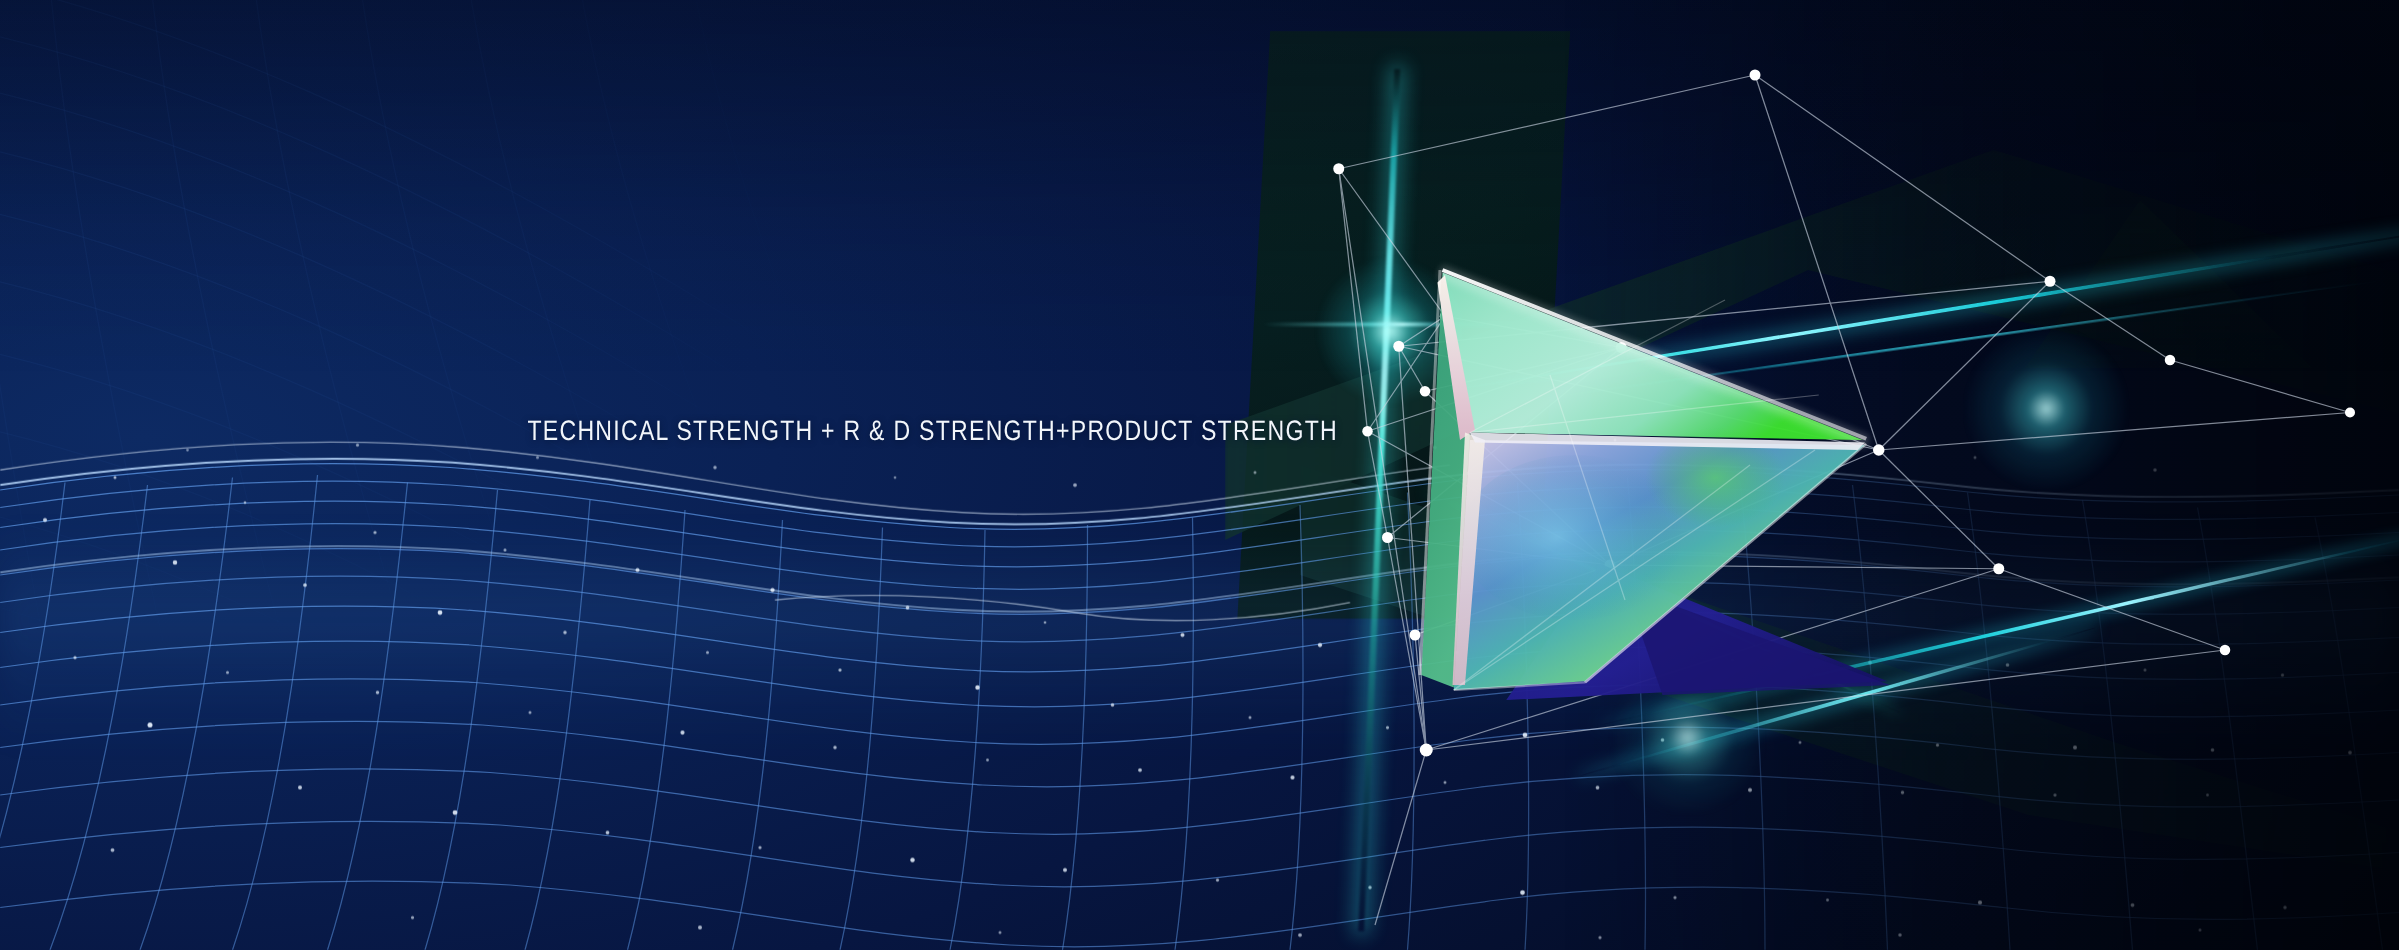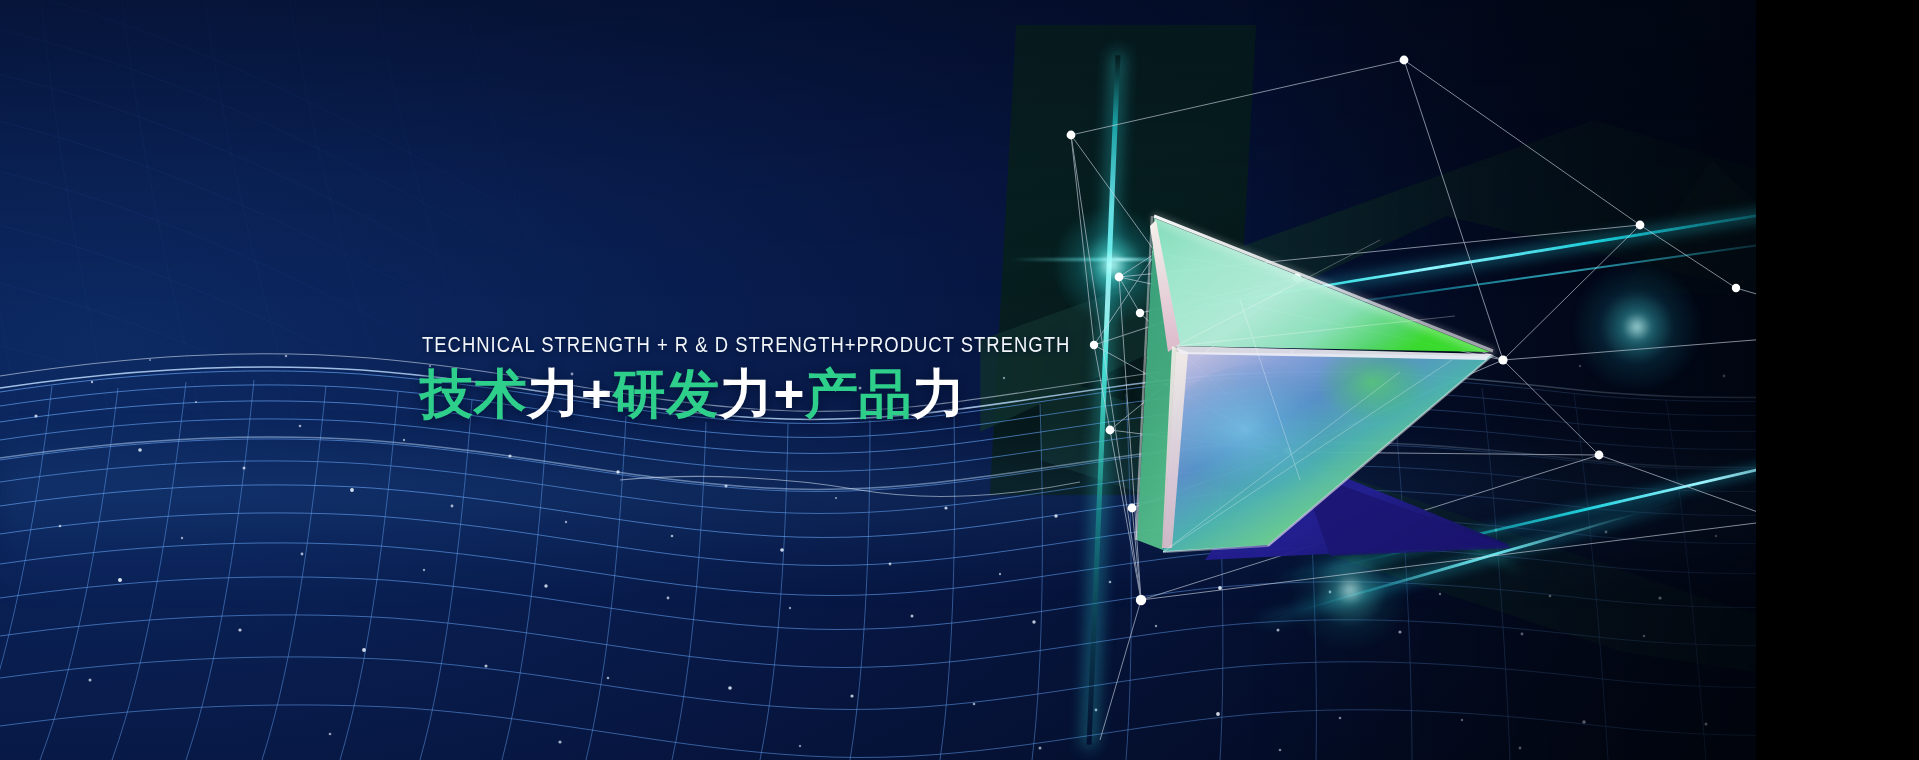--- a/index.html
+++ b/index.html
@@ -1,20 +1,20 @@
 <!DOCTYPE html>
 <html><head>
 <meta charset="utf-8">
 <style>
   html,body{margin:0;padding:0;background:#000;}
   body{font-family:"Liberation Sans",sans-serif;}
 
   #banner{
     position:relative;
-    width:1756px;height:760px;
+    width:1919px;height:760px;
     overflow:hidden;
     background:
       radial-gradient(120% 140% at 6% 46%, #0d2a63 0%, #0a2155 22%, #071641 45%, #040d28 68%, #010611 86%, #000206 100%);
   }
 
   .layer{position:absolute;inset:0;pointer-events:none;}
 
   
   #topgrid{
     left:-60px;top:-40px;width:1000px;height:620px;
@@ -522,18 +522,15 @@
       <path d="M1163 552 L1400 372"></path>
       <path d="M1163 552 L1452 360"></path>
       <path d="M1240 300 L1300 480"></path>
     </g>
 
     <path d="M1154 212 L1496 349 L1492 359 L1150 222 Z" fill="#ffffff" opacity=".22" style="filter:blur(3px)"></path>
   </svg>
 
   <div id="textblock">
     <div id="eyebrow">TECHNICAL STRENGTH + R &amp; D STRENGTH+PRODUCT STRENGTH</div>
-    <div id="headline">
-      <span class="hl-green">技术</span><span class="hl-white">力</span><span class="hl-white">+</span><span class="hl-green">研发</span><span class="hl-white">力</span><span class="hl-white">+</span><span class="hl-green">产品</span><span class="hl-white">力</span>
-    </div>
   </div>
 
 </div>
 
 </body></html>

